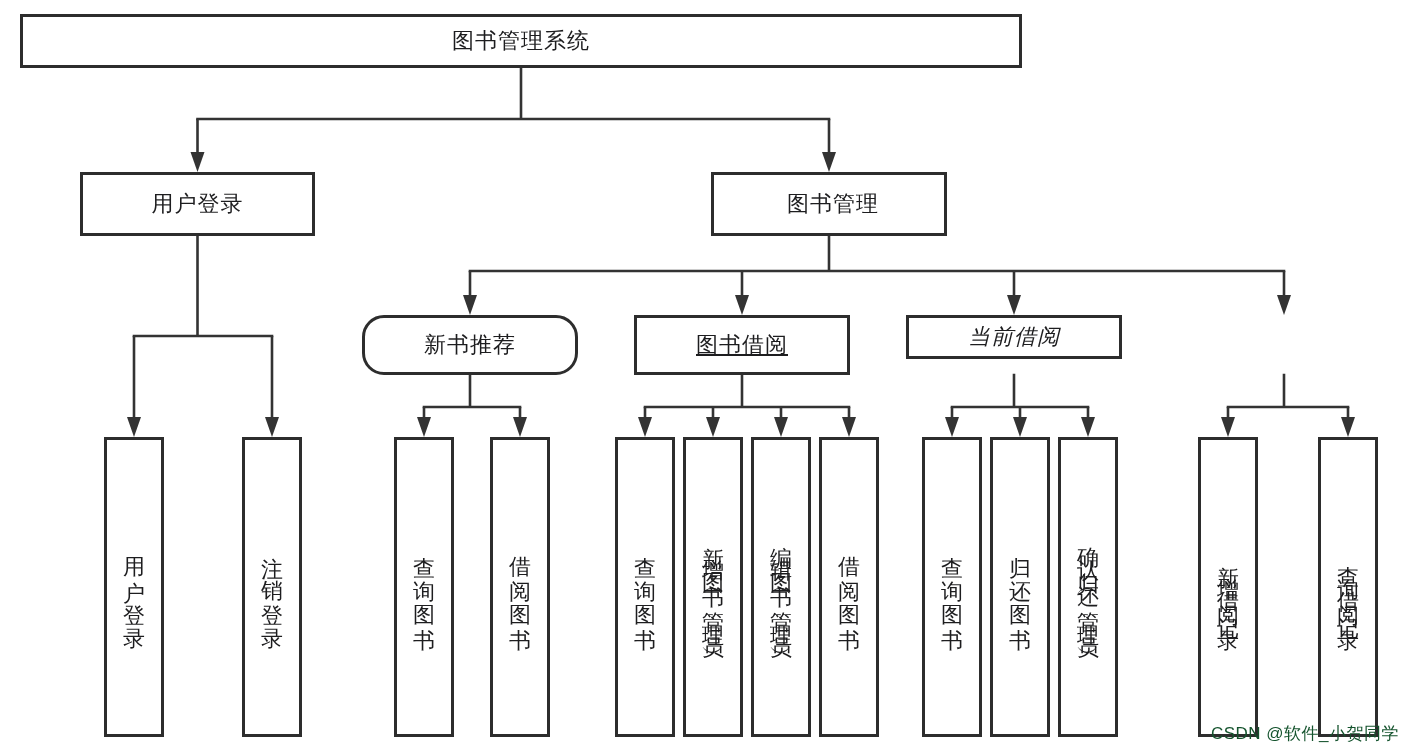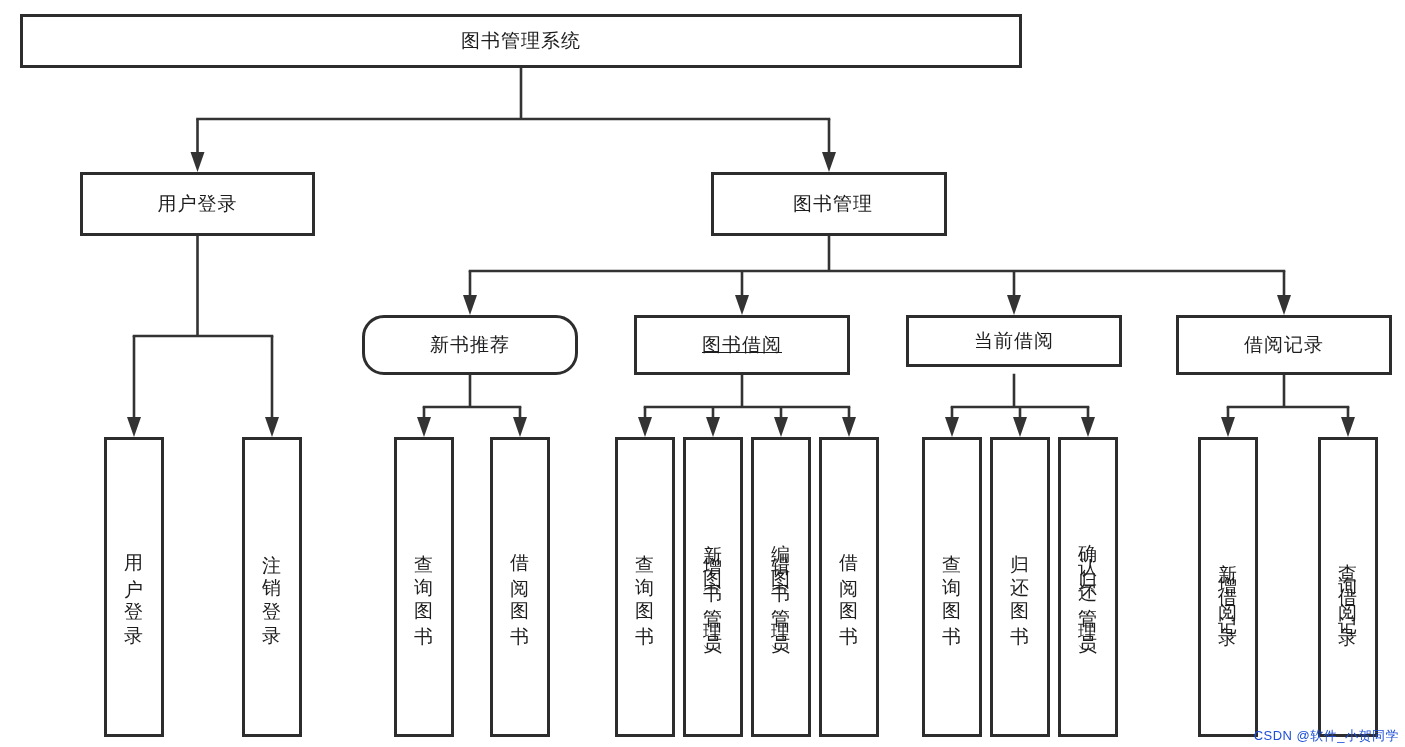--- a/index.html
+++ b/index.html
@@ -37,21 +37,21 @@
   }
   .box {
     position: absolute;
     box-sizing: border-box;
     background: #ffffff;
     border: 3px solid #2d2d2d;
     display: flex;
     align-items: center;
     justify-content: center;
     color: #1d1d1f;
-    font-size: 19px;
+    font-size: 22px;
     z-index: 2;
     letter-spacing: 1px;
   }
   .leaf {
     top: 437px;
     width: 60px;
     height: 300px;
   }
   .leaf span {
     writing-mode: vertical-rl;
@@ -61,22 +61,22 @@
     white-space: nowrap;
   }
   .leaf.short span {
     letter-spacing: 24px;
   }
   .watermark {
     position: absolute;
     right: 6px;
     bottom: 2px;
     z-index: 3;
-    color: #1d4ed8;
-    font-size: 13px;
+    color: #14532d;
+    font-size: 17px;
     letter-spacing: 0.5px;
   }
 </style>
 </head>
 <body>
 
 <div class="canvas">
 
   <svg class="wires" width="1405" height="747" viewBox="0 0 1405 747">
 
@@ -180,25 +180,22 @@
   <div class="box" style="left:711px; top:172px; width:236px; height:64px;padding-left:8px;">
     <span>图书管理</span>
   </div>
 
   <div class="box" style="left:362px; top:315px; width:216px; height:60px;border-radius:22px;">
     <span>新书推荐</span>
   </div>
   <div class="box" style="left:634px; top:315px; width:216px; height:60px;text-decoration:underline;">
     <span>图书借阅</span>
   </div>
-  <div class="box" style="left:906px; top:315px; width:216px; height:52px;">
+  <div class="box" style="left:906px; top:315px; width:216px; height:44px;font-style:italic;">
     <span>当前借阅</span>
-  </div>
-  <div class="box" style="left:1176px; top:315px; width:216px; height:60px;">
-    <span>借阅记录</span>
   </div>
 
   <div class="box leaf short" style="left:104px;">
     <span>用户登录</span>
   </div>
   <div class="box leaf short" style="left:242px;">
     <span>注销登录</span>
   </div>
 
   <div class="box leaf short" style="left:394px;">

